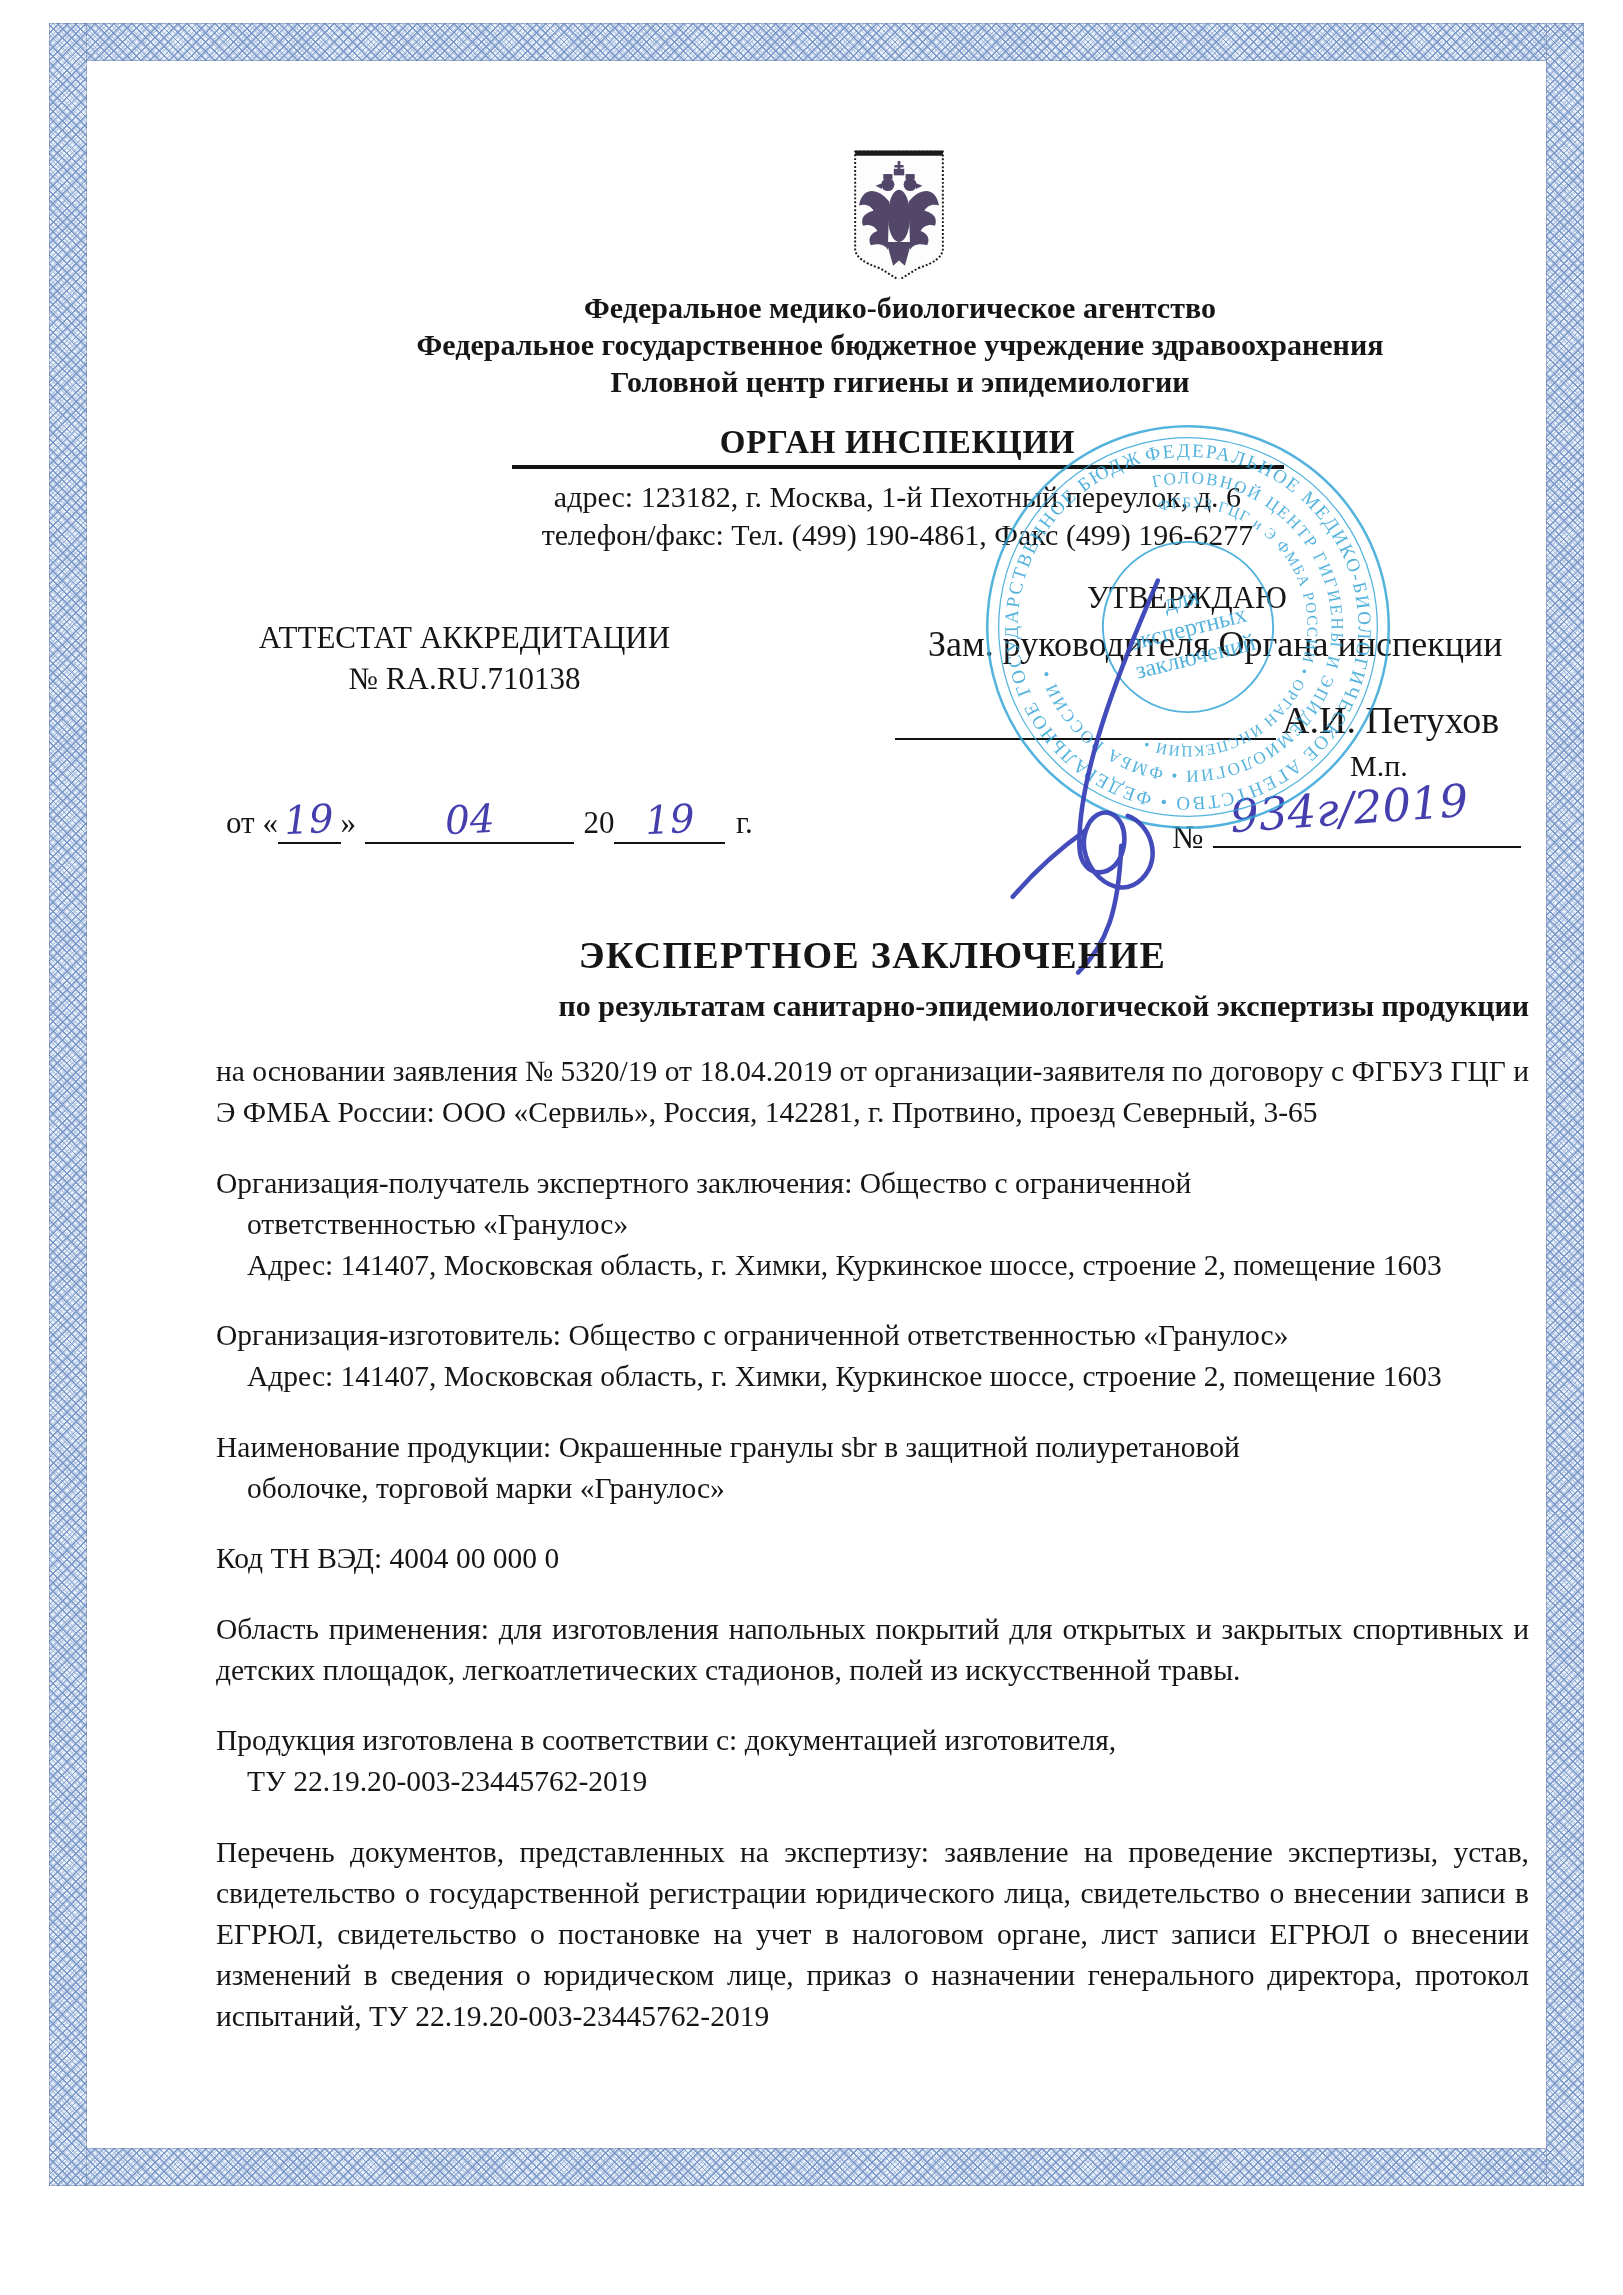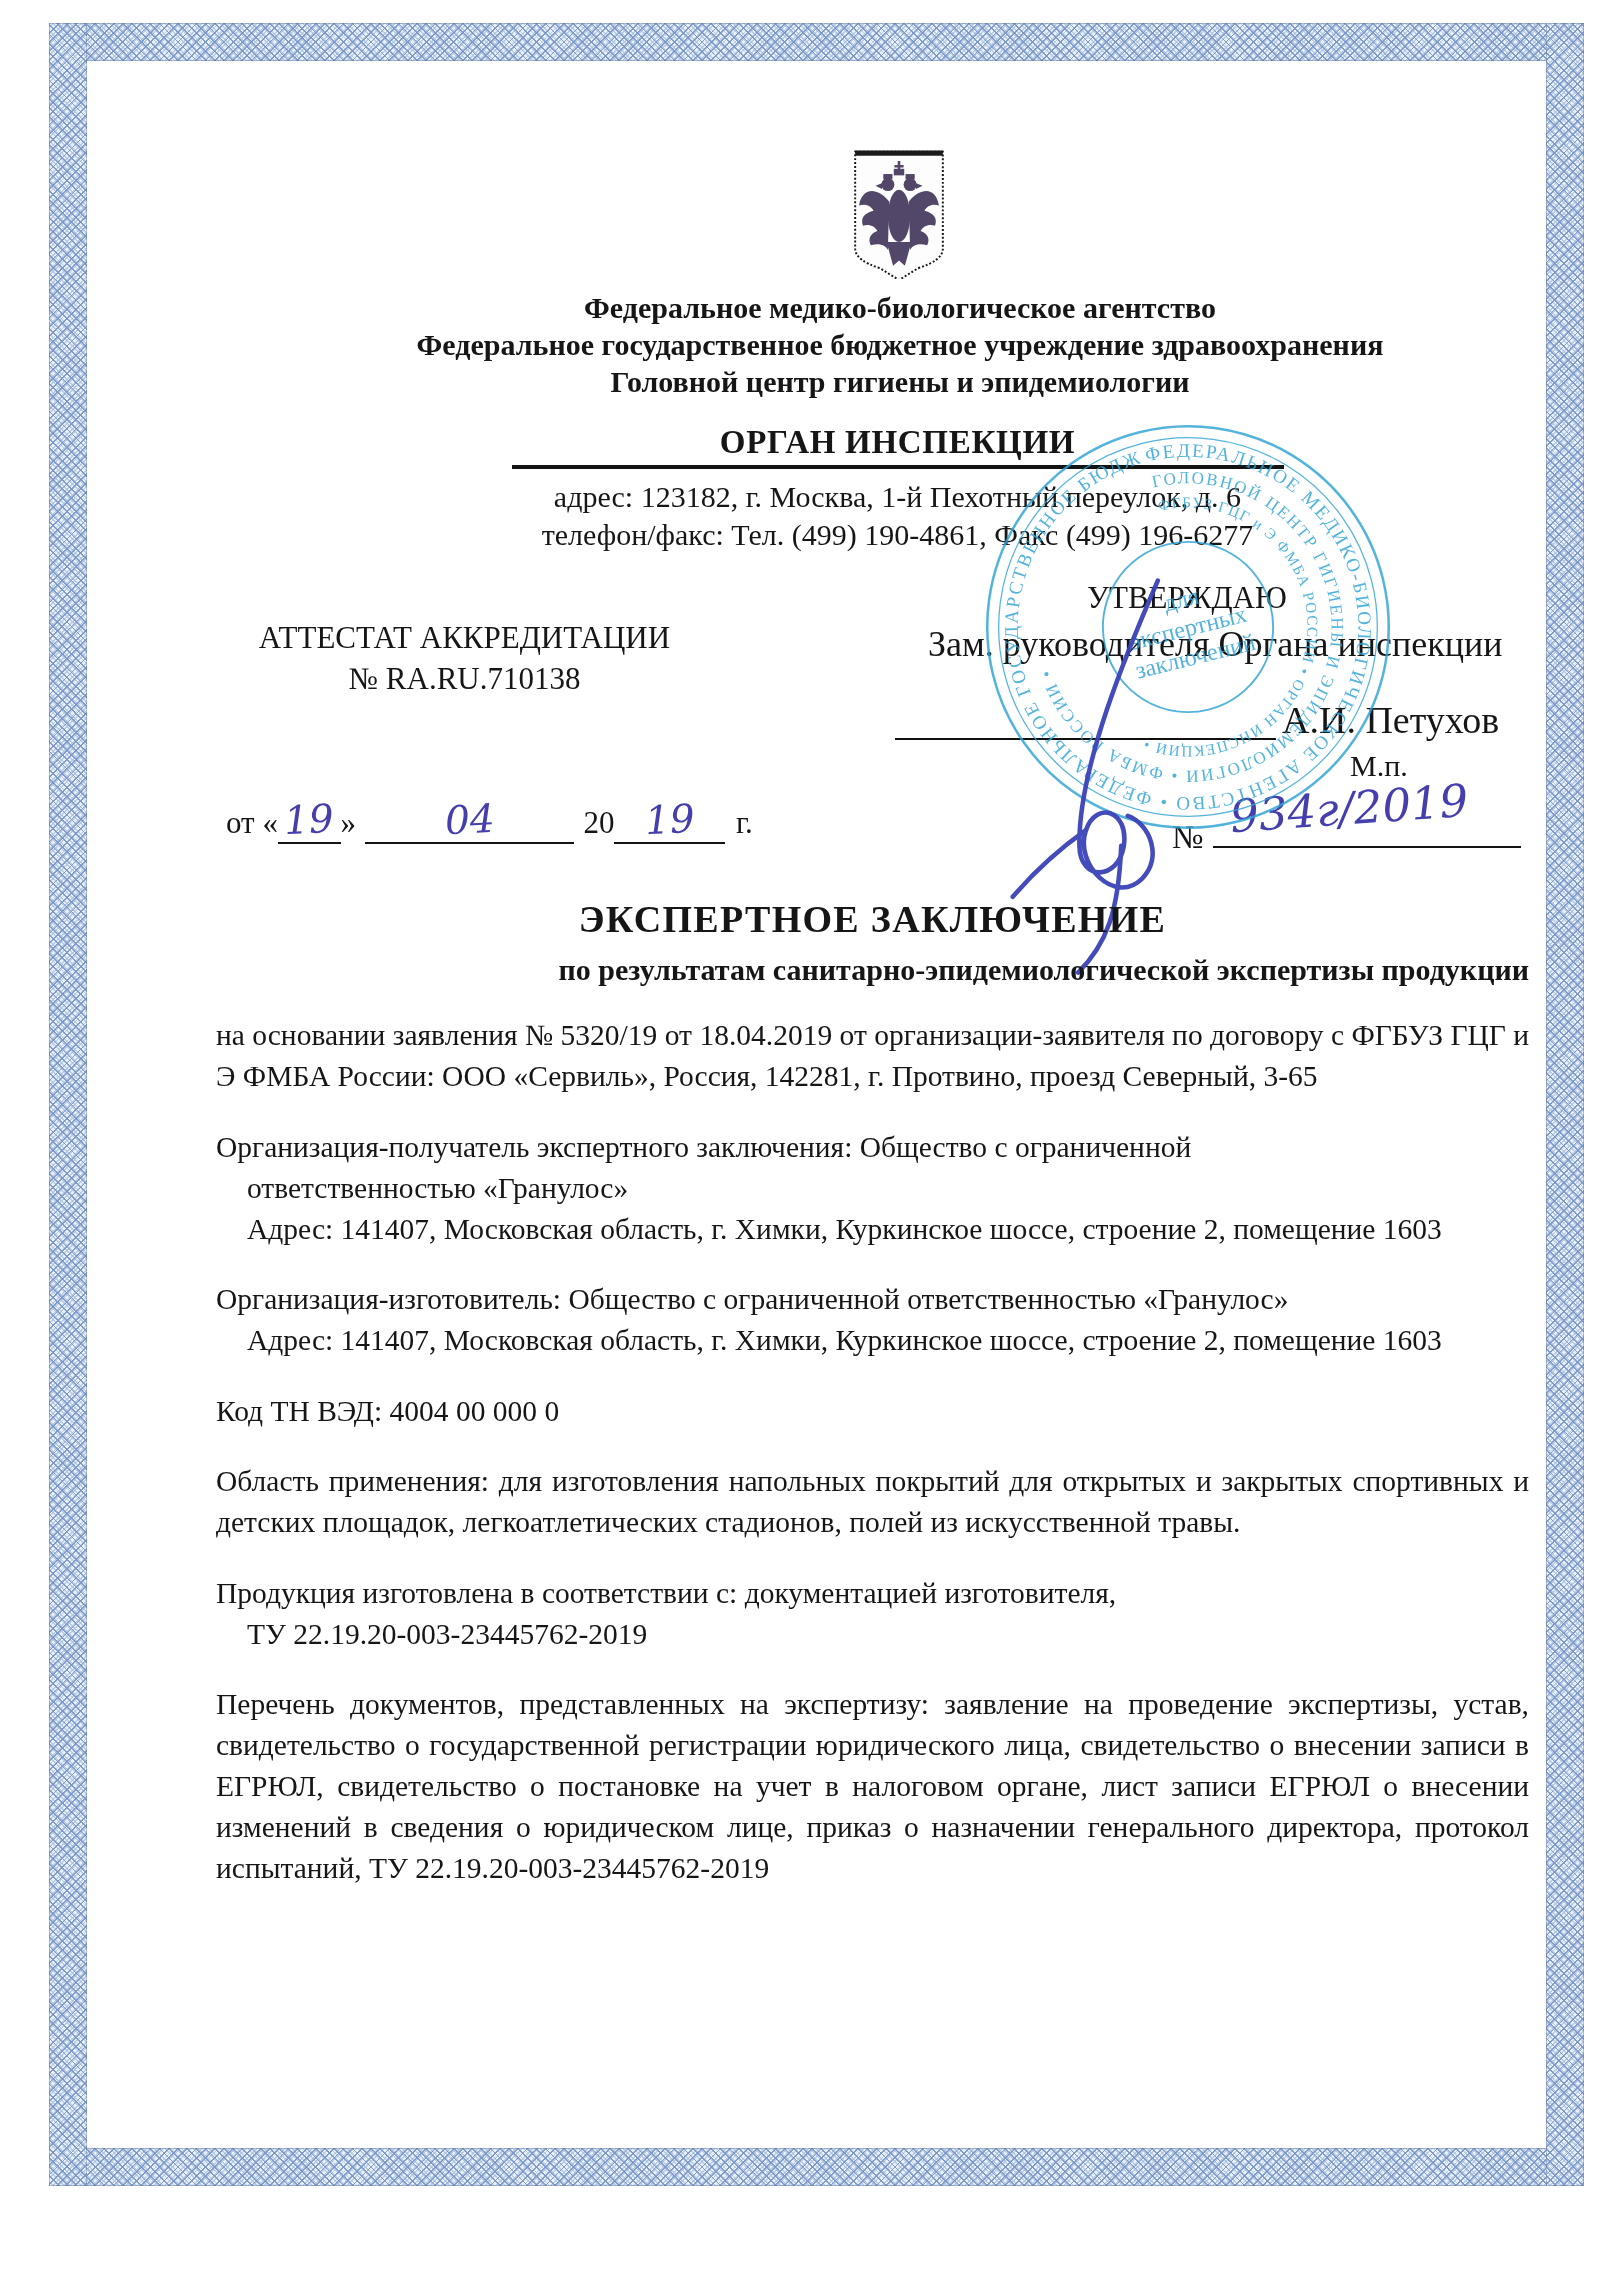--- a/index.html
+++ b/index.html
@@ -76,21 +76,21 @@
     position:absolute; left:58px; top:-30px; font-size:45px; white-space:nowrap;
     transform:rotate(-4deg);
   }
 
   
   .stamp{position:absolute; left:972px; top:411px; width:432px; height:432px; opacity:.82;}
   .signature{position:absolute; left:950px; top:571px; width:281px; height:406px; opacity:.95;}
 
   
   .body{
-    position:absolute; left:216px; top:896px; width:1313px;
+    position:absolute; left:216px; top:932px; width:1313px;
     font-size:29.5px; line-height:41px;
   }
   .doc-title{text-align:center; font-weight:bold; font-size:38px; letter-spacing:1.3px; line-height:46px;}
   .doc-subtitle{text-align:right; font-weight:bold; font-size:30px; margin-top:9.2px; line-height:38px;}
   .para{margin-top:26px;}
   .just{text-align:justify;}
   .lbl{font-weight:normal;}
   .cont-line, .addr-line{display:block;margin-left:31px;}
 </style>
 </head>
@@ -206,20 +206,24 @@
       <span class="lbl">Организация-получатель экспертного заключения</span><span>: Общество с ограниченной</span>
       <span class="cont-line">ответственностью «Гранулос»</span>
       <span class="addr-line">Адрес: 141407, Московская область, г. Химки, Куркинское шоссе, строение 2, помещение 1603</span>
     </p>
 
     <p class="para">
       <span class="lbl">Организация-изготовитель</span><span>: Общество с ограниченной ответственностью «Гранулос»</span>
       <span class="addr-line">Адрес: 141407, Московская область, г. Химки, Куркинское шоссе, строение 2, помещение 1603</span>
     </p>
 
+    <p class="para">
+      <span class="lbl">Наименование продукции</span><span>: Окрашенные гранулы sbr в защитной полиуретановой</span>
+      <span class="cont-line">оболочке, торговой марки «Гранулос»</span>
+    </p>
 
     <p class="para">
       <span class="lbl">Код ТН ВЭД</span><span>: 4004 00 000 0</span>
     </p>
 
     <p class="para just">
       <span class="lbl">Область применения</span><span>: для изготовления напольных покрытий для открытых и закрытых спортивных и детских площадок, легкоатлетических стадионов, полей из искусственной травы.</span>
     </p>
 
     <p class="para">

